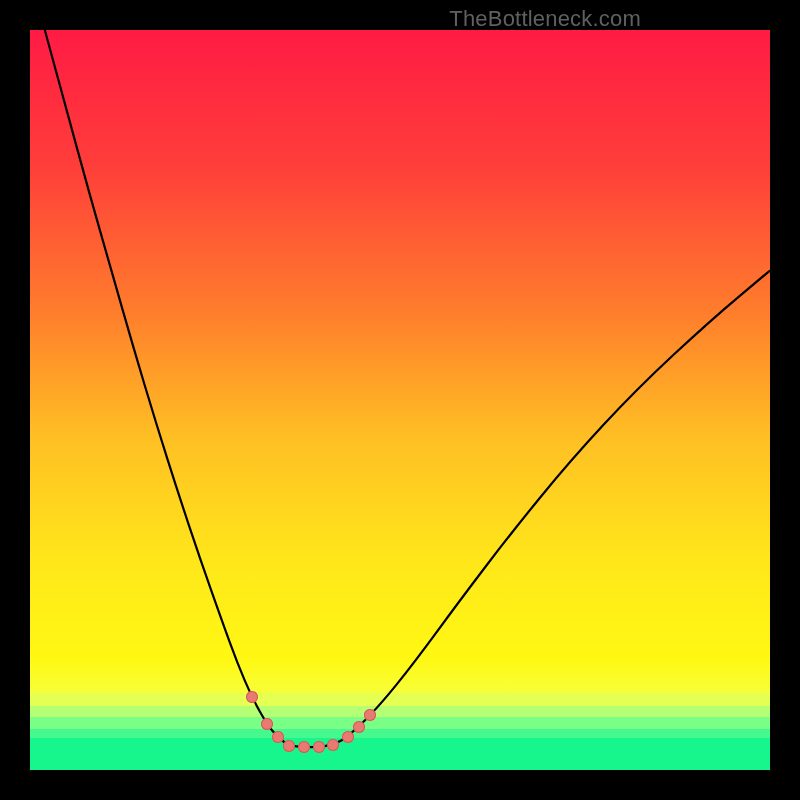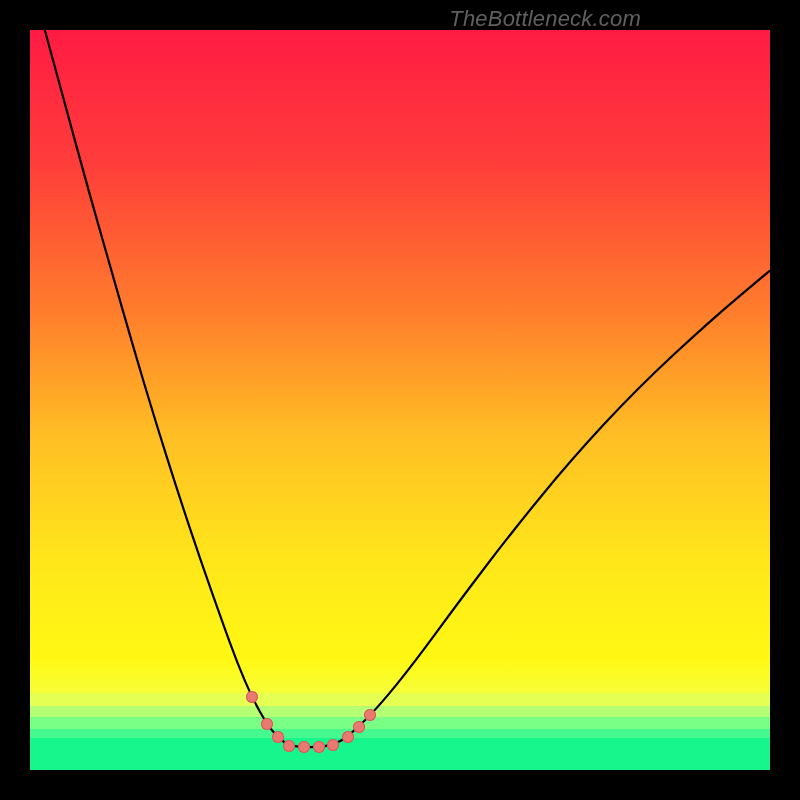--- a/index.html
+++ b/index.html
@@ -4,21 +4,20 @@
 <style>
   * { margin: 0; padding: 0; box-sizing: border-box; }
   html, body { width: 800px; height: 800px; overflow: hidden; }
   body { background: #000; font-family: Arial, Helvetica, sans-serif; }
 
   .frame {
     position: absolute;
     left: 0; top: 0;
     width: 653px; height: 800px;
     background: #000;
-    font-style: italic;
   }
 
   .plot {
     position: absolute;
     left: 30px;
     top: 30px;
     width: 740px;
     height: 740px;
     overflow: hidden;
   }

